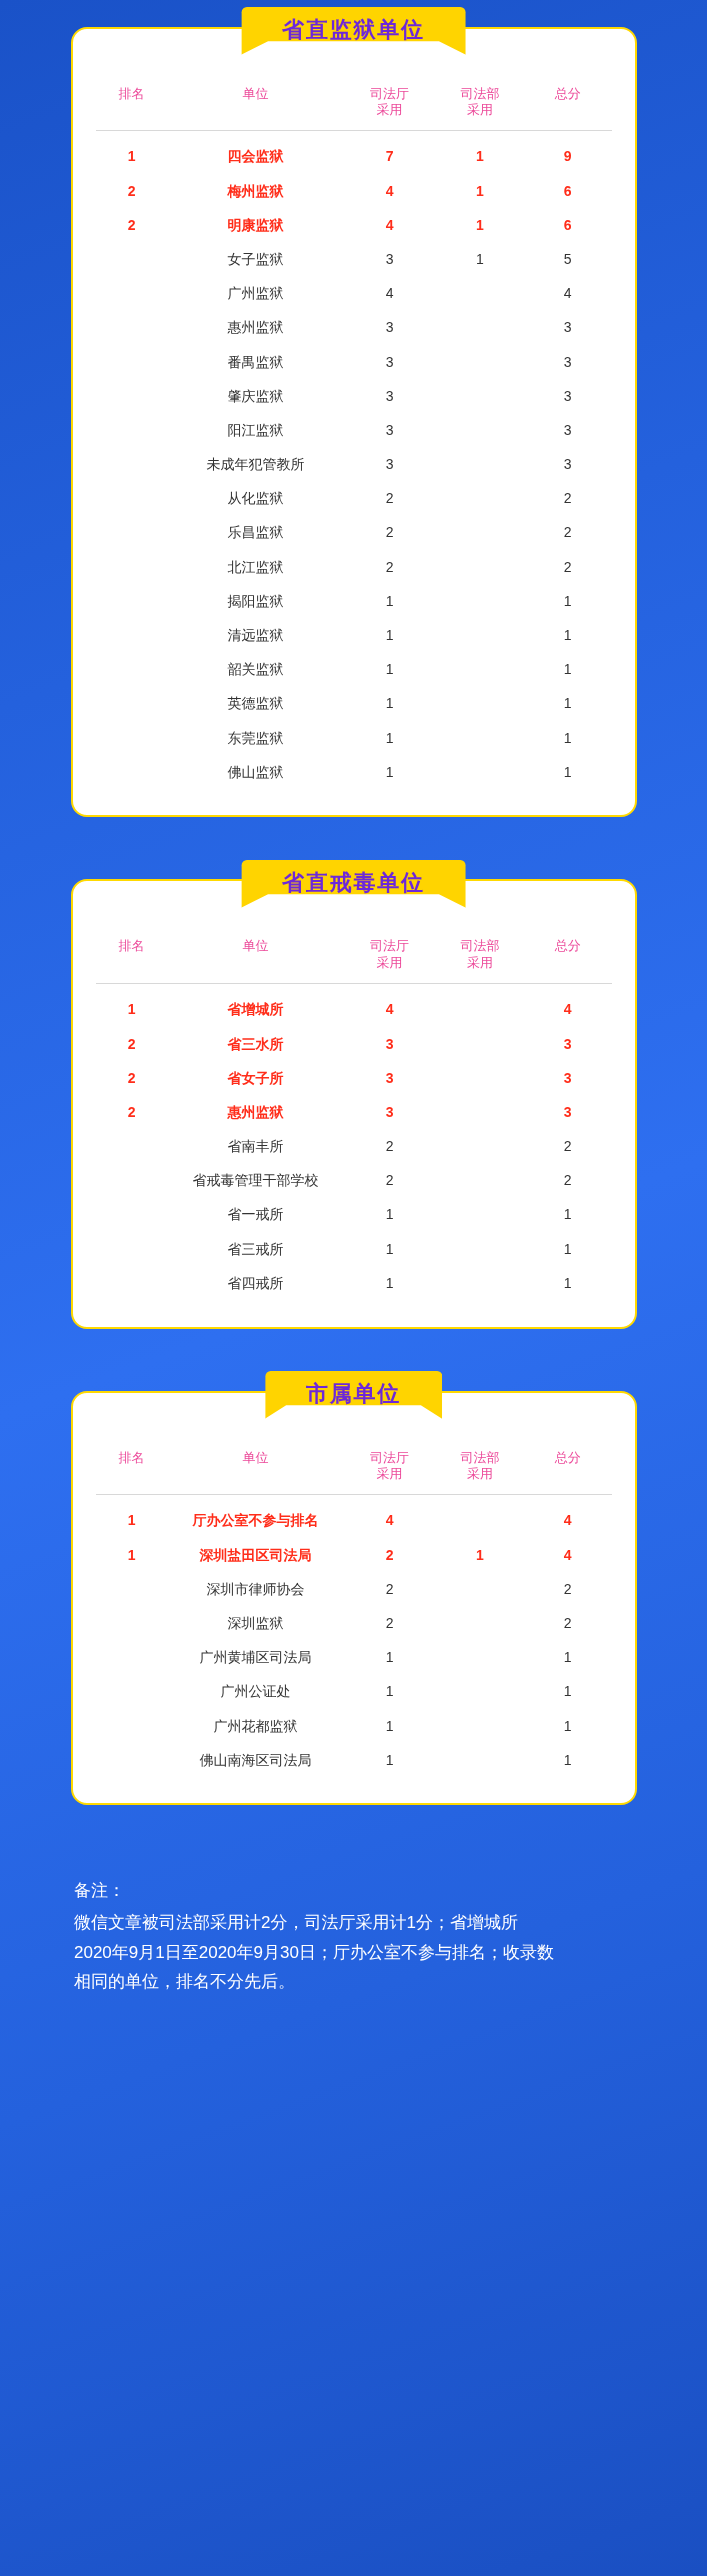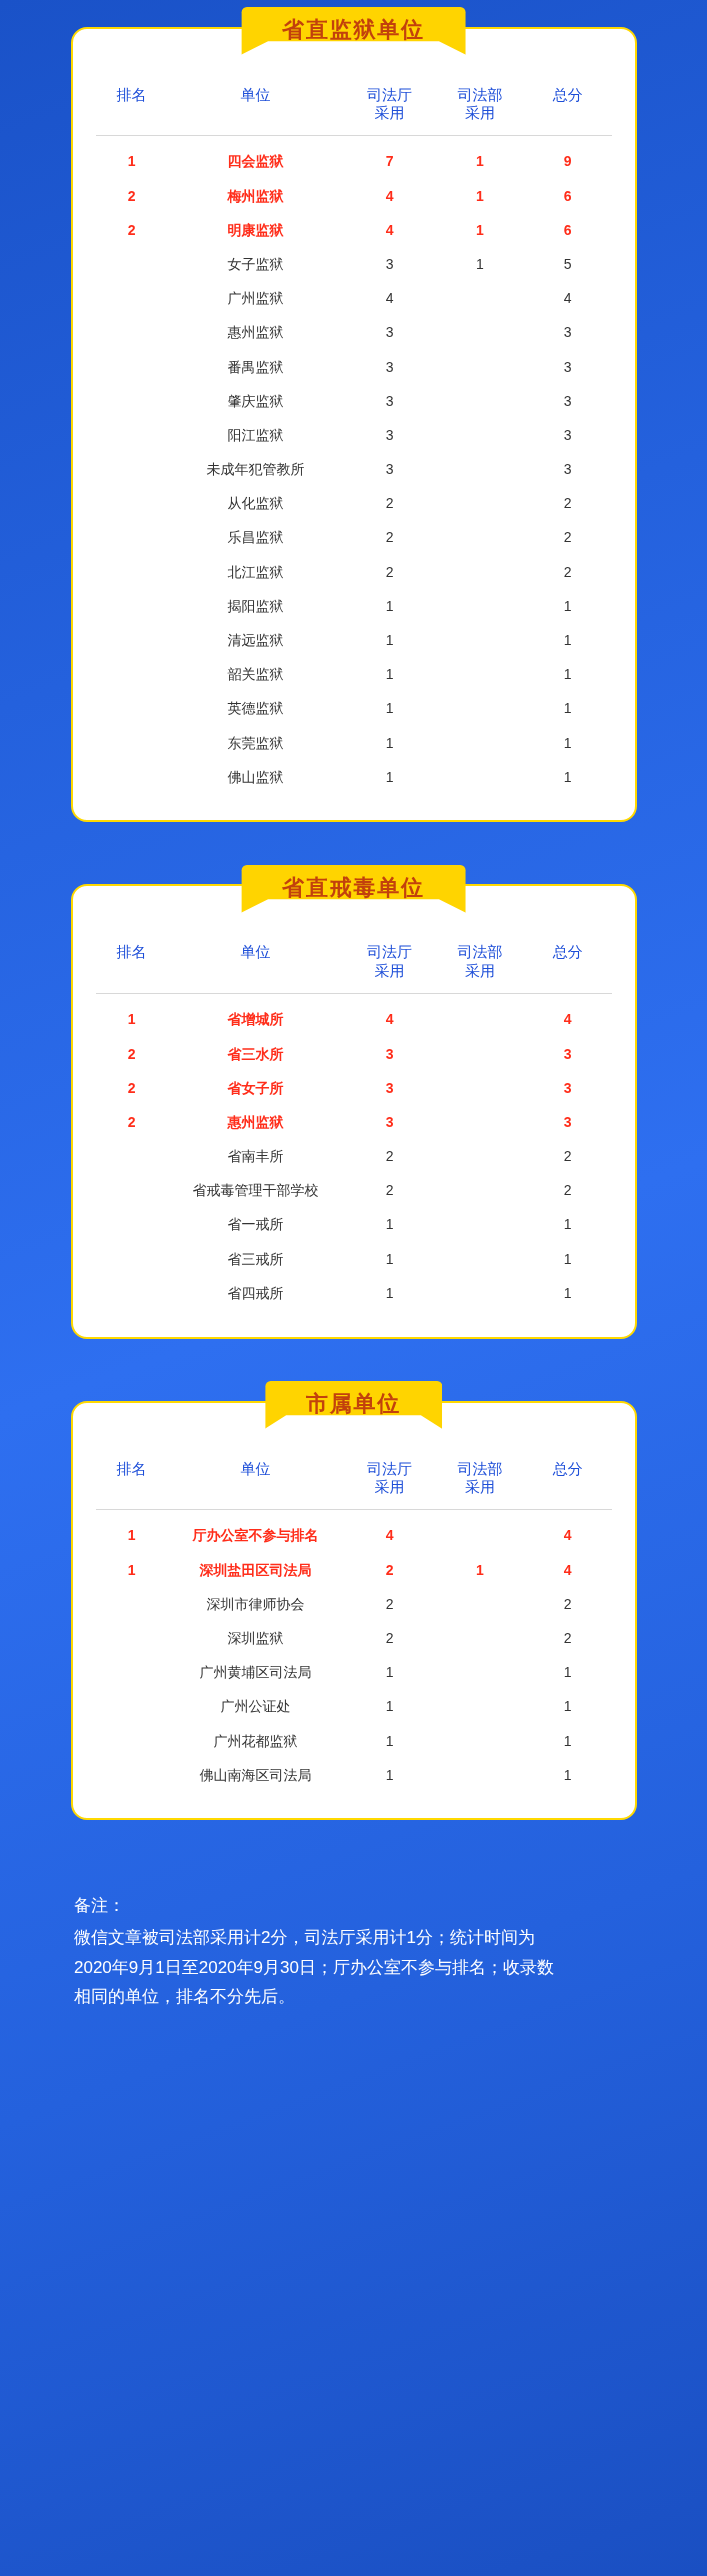--- a/index.html
+++ b/index.html
@@ -34,41 +34,41 @@
     border: 2.7px solid #ffd900;
     padding: 50px 23px 26.5px;
     box-sizing: border-box;
   }
   .ribbon {
     position: absolute;
     top: -19.5px;
     left: 50%;
     transform: translateX(-50%);
     background: #ffd400;
-    color: #c2410c;
+    color: #6d28d9;
     font-size: 22px;
     font-weight: bold;
     letter-spacing: 1.8px;
     padding: 8px 41px 9.7px;
     white-space: nowrap;
     z-index: 3;
     clip-path: polygon(0 0, 100% 0, 100% 100%, 88% 72%, 12% 72%, 0 100%);
     border-radius: 5.3px 5.3px 0 0;
   }
 
   
   table.rank {
     width: 100%;
     border-collapse: collapse;
     table-layout: fixed;
   }
   table.rank th {
-    font-size: 15px;
+    font-size: 13px;
     font-weight: normal;
-    color: #1d4ed8;
+    color: #ec4899;
     padding: 7px 0 12.4px;
     vertical-align: top;
     line-height: 1.25;
   }
   table.rank thead tr {
     border-bottom: 0.9px solid #d8d8d8;
   }
   table.rank td {
     font-size: 14px;
     color: #333;
@@ -411,19 +411,19 @@
                 <td>1</td>
               </tr>
             </tbody>
           </table>
         </div>
       </div>
     </div>
 
   <div class="note">
     <span class="note-title">备注：</span>
-    <span>微信文章被司法部采用计2分，司法厅采用计1分；统计时间为</span><br>
+    <span>微信文章被司法部采用计2分，司法厅采用计1分；省增城所</span><br>
     <span>2020年9月1日至2020年9月30日；厅办公室不参与排名；收录数</span><br>
     <span>相同的单位，排名不分先后。</span>
   </div>
 
 </div>
 
 
 </body></html>

